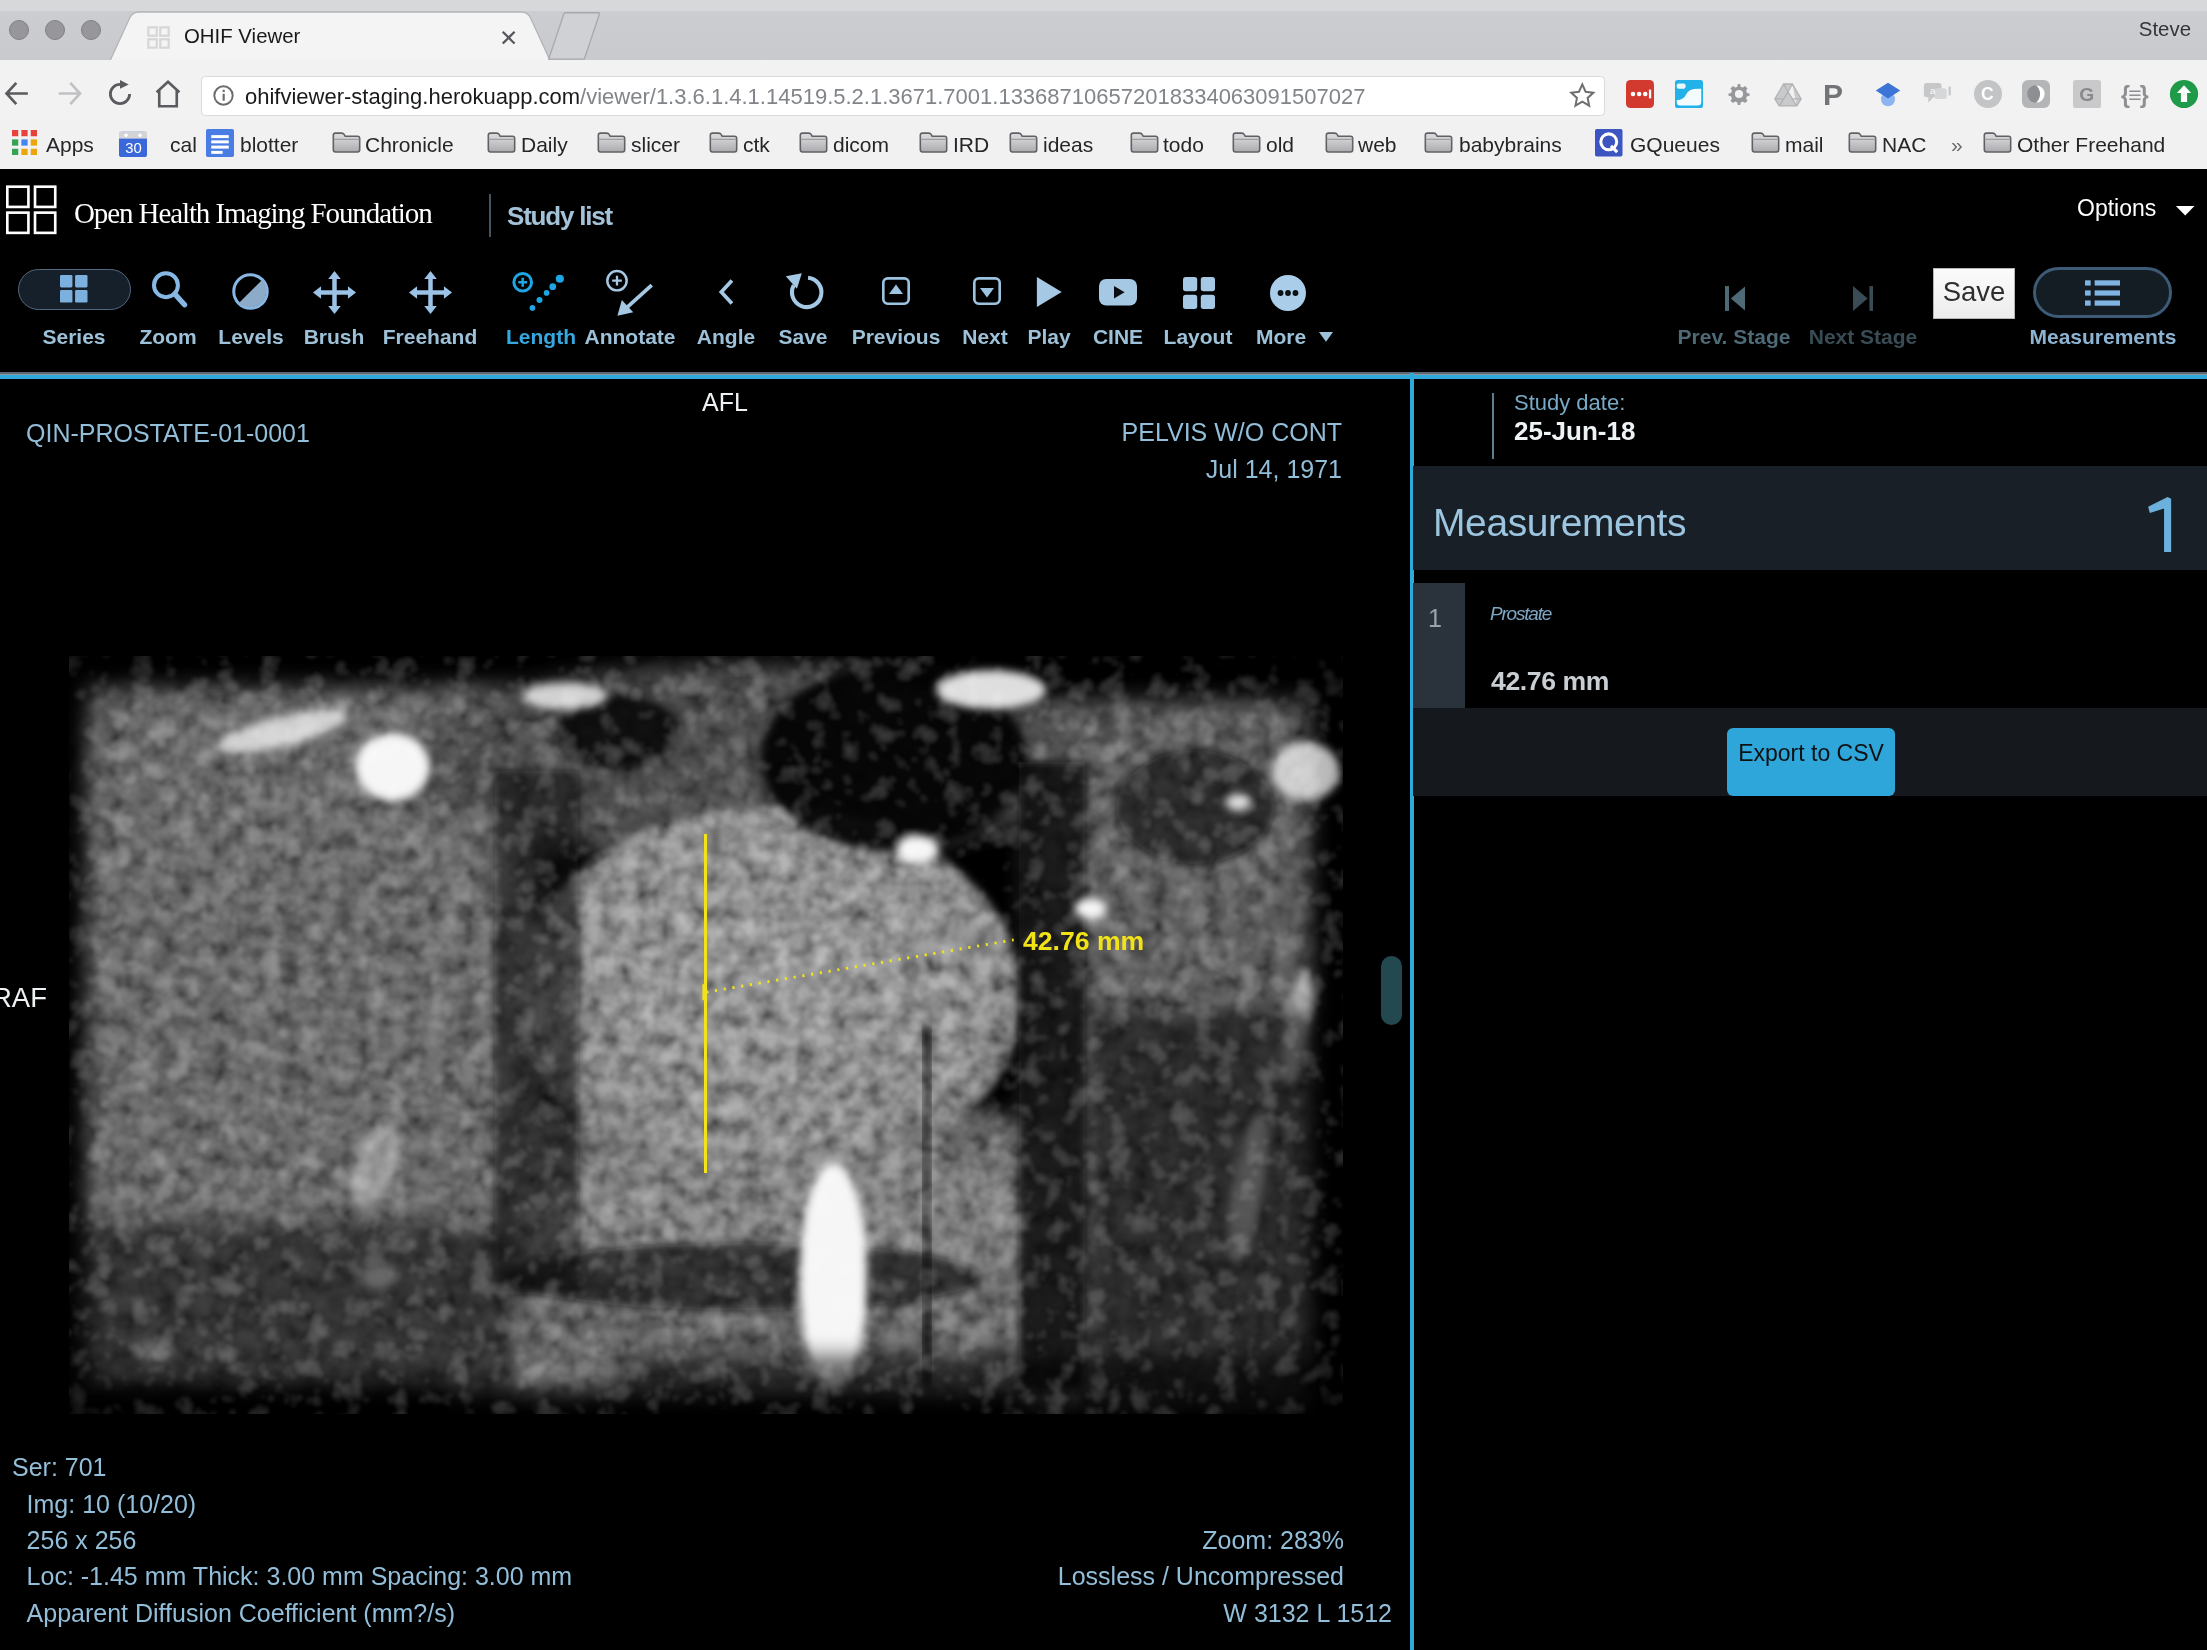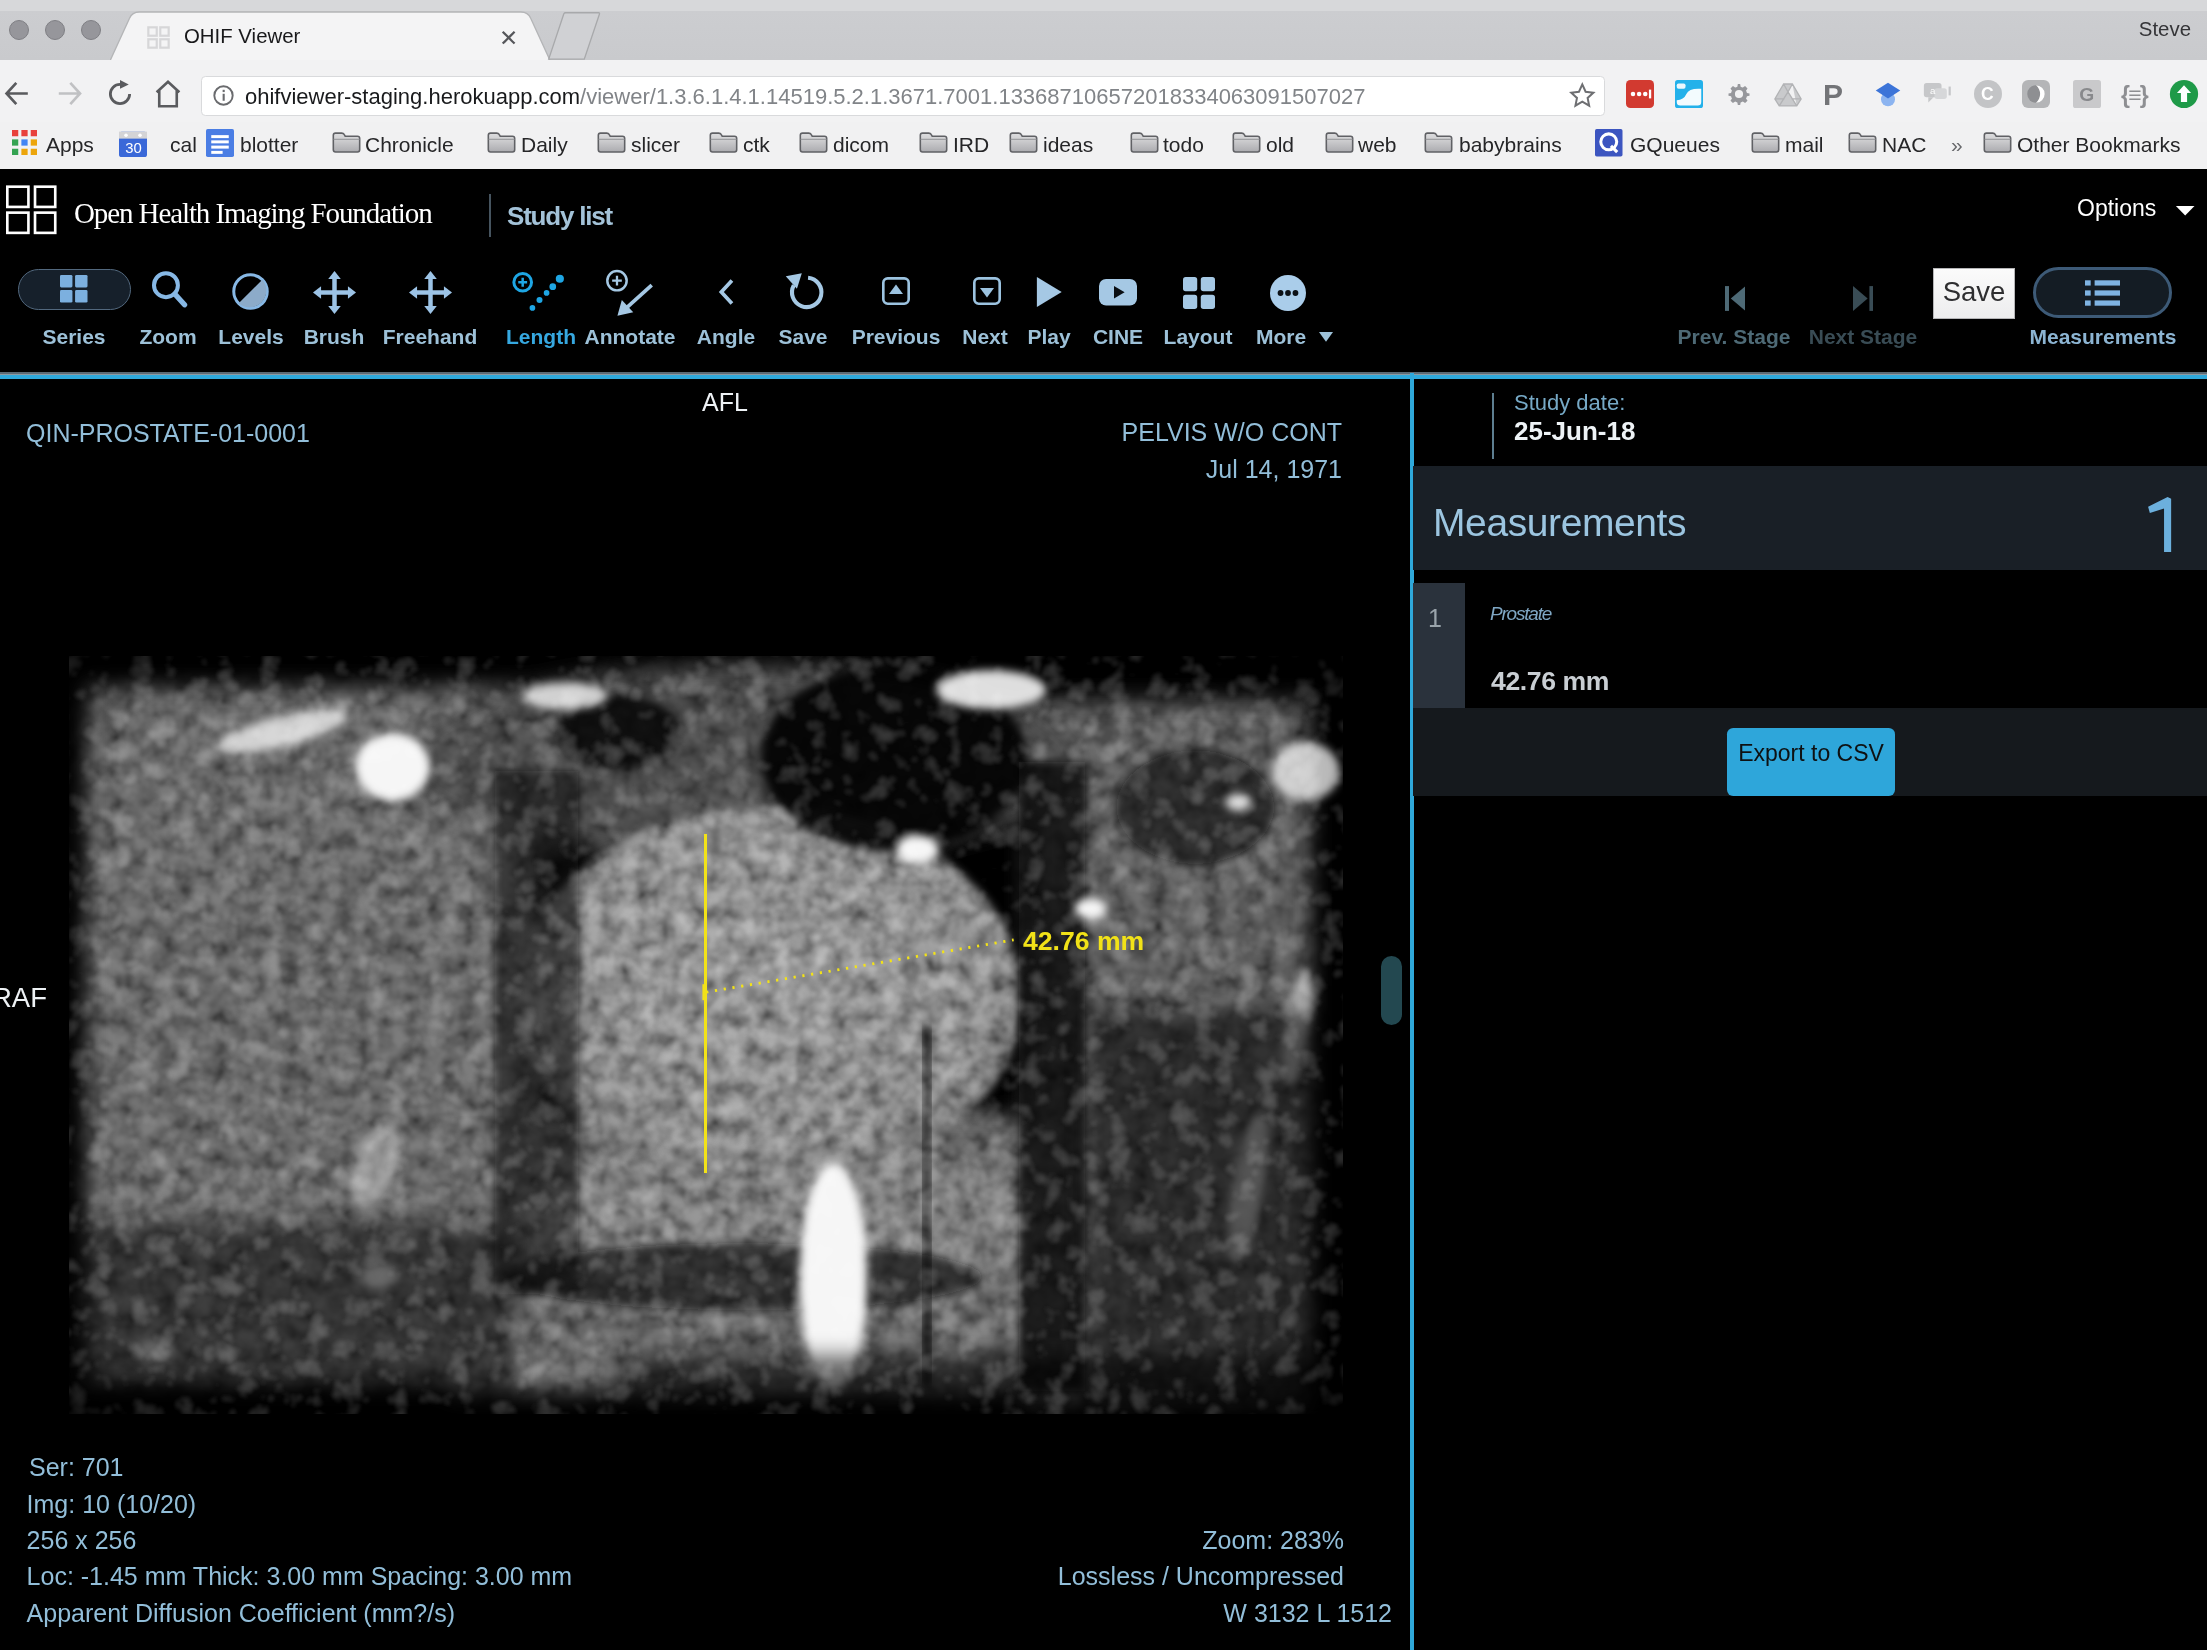--- a/index.html
+++ b/index.html
@@ -242,21 +242,21 @@
   </svg>
 <div class="bk" style="left:1785px;">mail</div>
   <svg class="folder" style="left:1848px;" viewBox="0 0 33 26" width="29" height="23">
     <use href="#fldr"></use>
   </svg>
 <div class="bk" style="left:1882px;">NAC</div>
   <div class="bk" style="left:1951px;color:#68696c;">»</div>
   <svg class="folder" style="left:1983px;" viewBox="0 0 33 26" width="29" height="23">
     <use href="#fldr"></use>
   </svg>
-<div class="bk" style="left:2017px;">Other Bookmarks</div>
+<div class="bk" style="left:2017px;">Other Freehand</div>
   <svg width="0" height="0" style="position:absolute;">
     <defs>
       <g id="fldr">
         <path d="M1.5 6 Q1.5 3.5 4 3.5 L11 3.5 Q13 3.5 13.8 5 L15 7 L29 7 Q31.5 7 31.5 9.5 L31.5 22.5 Q31.5 25 29 25 L4 25 Q1.5 25 1.5 22.5 Z" fill="url(#fgrad)" stroke="#606165" stroke-width="1.8"></path>
         <path d="M1.5 10.5 L31.5 10.5" stroke="#8a8b8f" stroke-width="1"></path>
       </g>
       <linearGradient id="fgrad" x1="0" y1="0" x2="0" y2="1">
         <stop offset="0" stop-color="#dddddf"></stop>
         <stop offset="0.35" stop-color="#cfcfd1"></stop>
         <stop offset="1" stop-color="#ababaf"></stop>
@@ -494,21 +494,21 @@
   <rect width="1437" height="855" filter="url(#grain2)" style="mix-blend-mode:screen" opacity="0.22"></rect>
 
   <rect width="1437" height="855" fill="url(#vig)"></rect>
 </svg>
 
 <div class="ov" style="left:26px;top:419px;">QIN-PROSTATE-01-0001</div>
 <div class="ovw" style="left:702px;top:388px;">AFL</div>
 <div class="ov" style="right:866px;top:418px;">PELVIS W/O CONT</div>
 <div class="ov" style="right:866px;top:455px;">Jul 14, 1971</div>
 <div class="ovw" style="left:-8px;top:982px;font-size:27.5px;">RAF</div>
-<div class="ov" style="left:29px;top:1453px;">Ser: 701</div>
+<div class="ov" style="left:12px;top:1453px;">Ser: 701</div>
 <div class="ov" style="left:26.6px;top:1490px;">Img: 10 (10/20)</div>
 <div class="ov" style="left:26.6px;top:1526px;">256 x 256</div>
 <div class="ov" style="left:26.6px;top:1562px;">Loc: -1.45 mm Thick: 3.00 mm Spacing: 3.00 mm</div>
 <div class="ov" style="left:26.6px;top:1599px;">Apparent Diffusion Coefficient (mm?/s)</div>
 <div class="ov" style="right:864px;top:1526px;">Zoom: 283%</div>
 <div class="ov" style="right:864px;top:1562px;">Lossless / Uncompressed</div>
 <div class="ov" style="right:816px;top:1599px;">W 3132 L 1512</div>
 <div id="thumb"></div>
 <div id="yline"></div>
 <svg class="abs" style="left:700px;top:931px;" width="319" height="71" viewBox="0 0 360 80">

